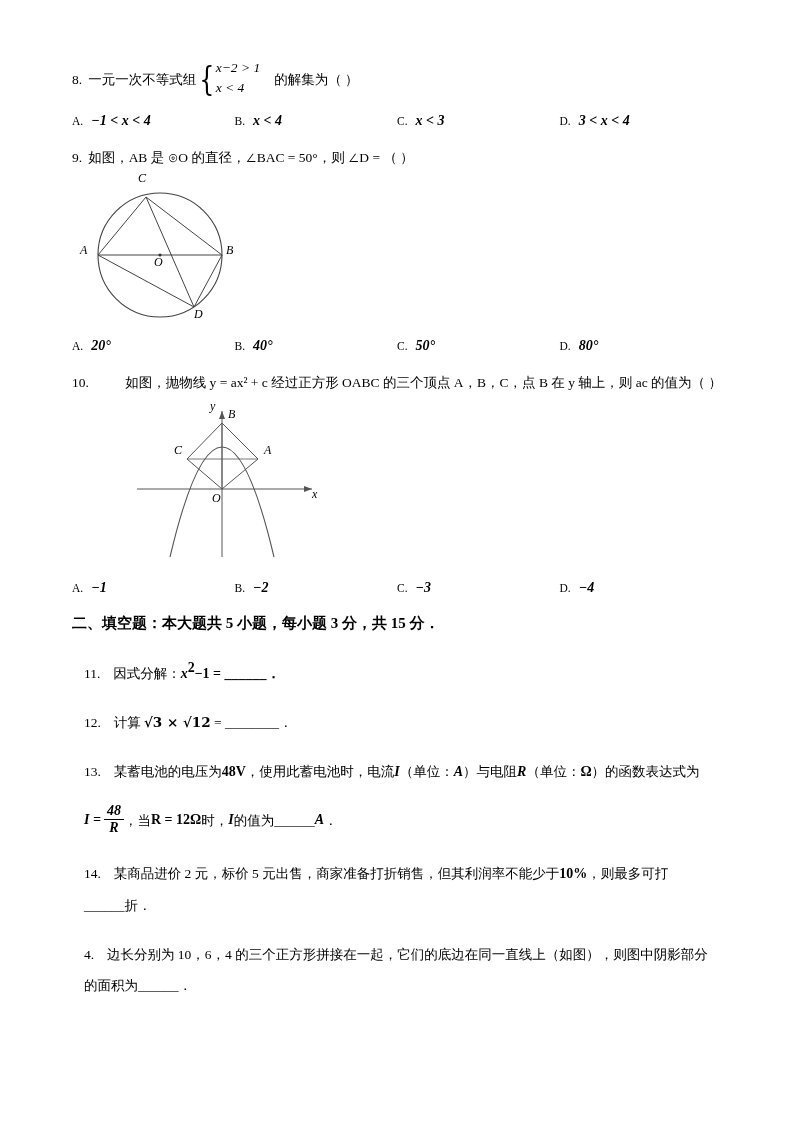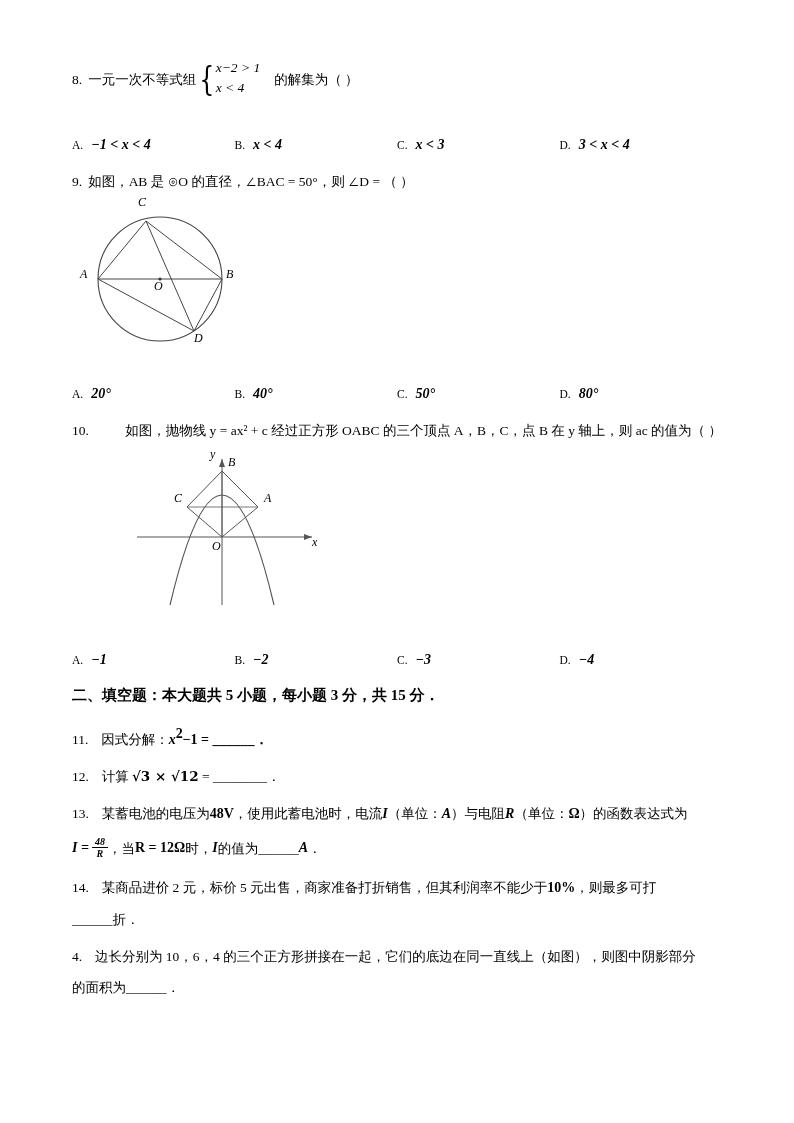--- a/index.html
+++ b/index.html
@@ -58,21 +58,20 @@
   }
   .opt .lbl {
     font-size: 11.5px;
     margin-right: 8px;
   }
   .opt .val {
     font-family: "Liberation Serif", serif;
     font-weight: bold;
     font-style: italic;
     font-size: 14px;
-    margin-top: 24px;
   }
   .blockgap { height: 16px; }
 
   
   .sys {
     display: inline-flex;
     align-items: center;
     vertical-align: middle;
     position: relative;
     top: -2px;
@@ -103,31 +102,31 @@
   .sect {
     font-weight: bold;
     font-size: 15px;
     margin-top: 18px;
     margin-bottom: 6px;
   }
 
   .fillq {
     font-size: 13.5px;
     line-height: 2.0;
-    margin: 0;
+    margin: 12px;
     padding-top: 9px;
   }
   .frac {
     display: inline-flex;
     flex-direction: column;
     vertical-align: middle;
     text-align: center;
     font-style: italic;
     font-weight: bold;
-    font-size: 10px;
+    font-size: 14px;
     line-height: 1.1;
     position: relative;
     top: -1px;
   }
   .frac .num { border-bottom: 1px solid #000; padding: 0 3px; }
   .frac .den { padding: 0 3px; }
   .sqrt {
     font-family: "DejaVu Serif", serif;
     font-weight: bold;
     font-style: normal;

